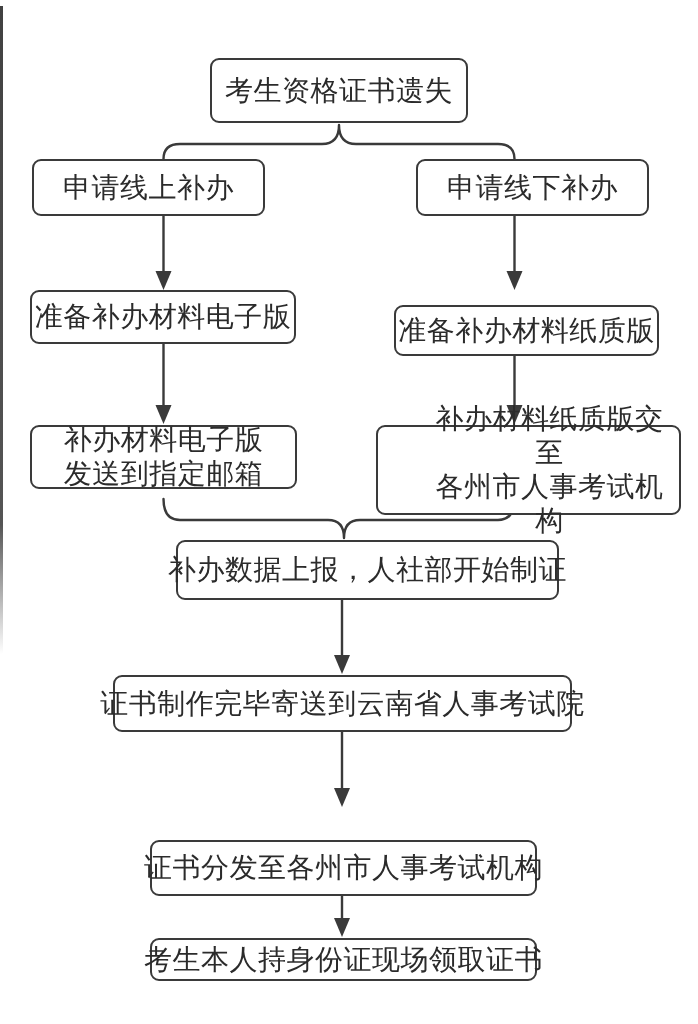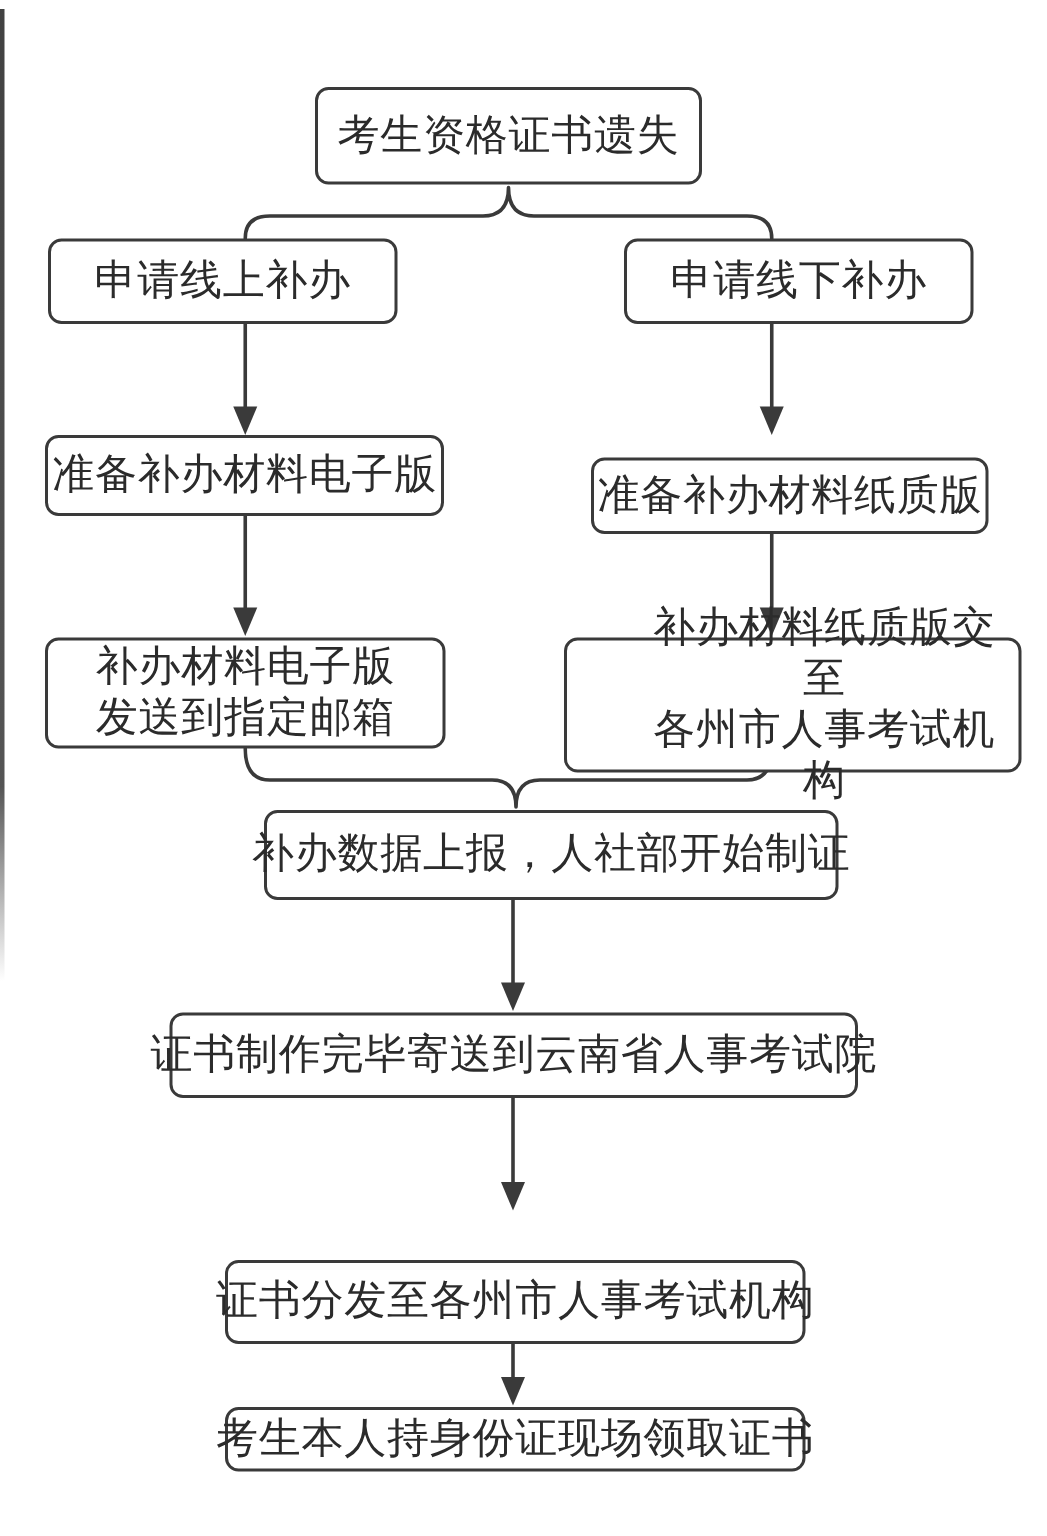--- a/index.html
+++ b/index.html
@@ -111,21 +111,21 @@
   <div class="node one-line" style="left:210px; top:58px; width:258px; height:65px;">考生资格证书遗失</div>
 
   <div class="node one-line" style="left:32px; top:159px; width:233px; height:57px;">申请线上补办</div>
 
   <div class="node one-line" style="left:416px; top:159px; width:233px; height:57px;">申请线下补办</div>
 
   <div class="node one-line" style="left:30px; top:290px; width:266px; height:54px;">准备补办材料电子版</div>
 
   <div class="node one-line" style="left:382px; top:305px; width:265px; height:51px;margin-left:12px;">准备补办材料纸质版</div>
 
-  <div class="node two-line" style="left:30px; top:425px; width:267px; height:74px;">补办材料电子版
+  <div class="node two-line" style="left:30px; top:425px; width:267px; height:64px;">补办材料电子版
 发送到指定邮箱</div>
 
   <div class="node two-line" style="left:376px; top:425px; width:305px; height:90px;padding-left:44px;">补办材料纸质版交至
 各州市人事考试机构</div>
 
   <div class="node one-line" style="left:152px; top:540px; width:383px; height:60px;margin-left:24px;">补办数据上报，人社部开始制证</div>
 
   <div class="node one-line" style="left:113px; top:675px; width:459px; height:57px;">证书制作完毕寄送到云南省人事考试院</div>
 
   <div class="node one-line" style="left:150px; top:840px; width:387px; height:56px;">证书分发至各州市人事考试机构</div>

